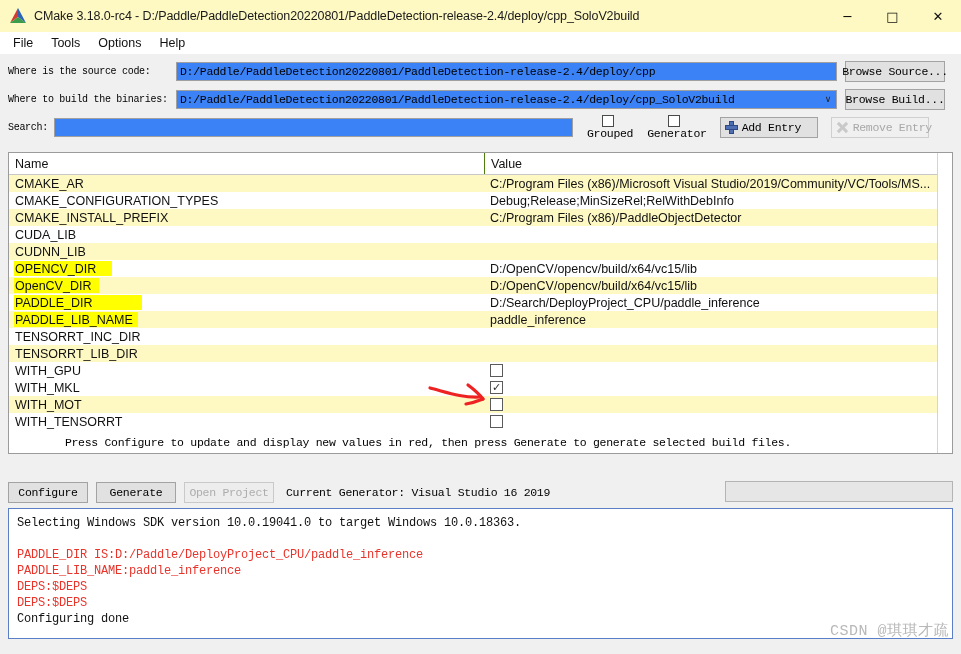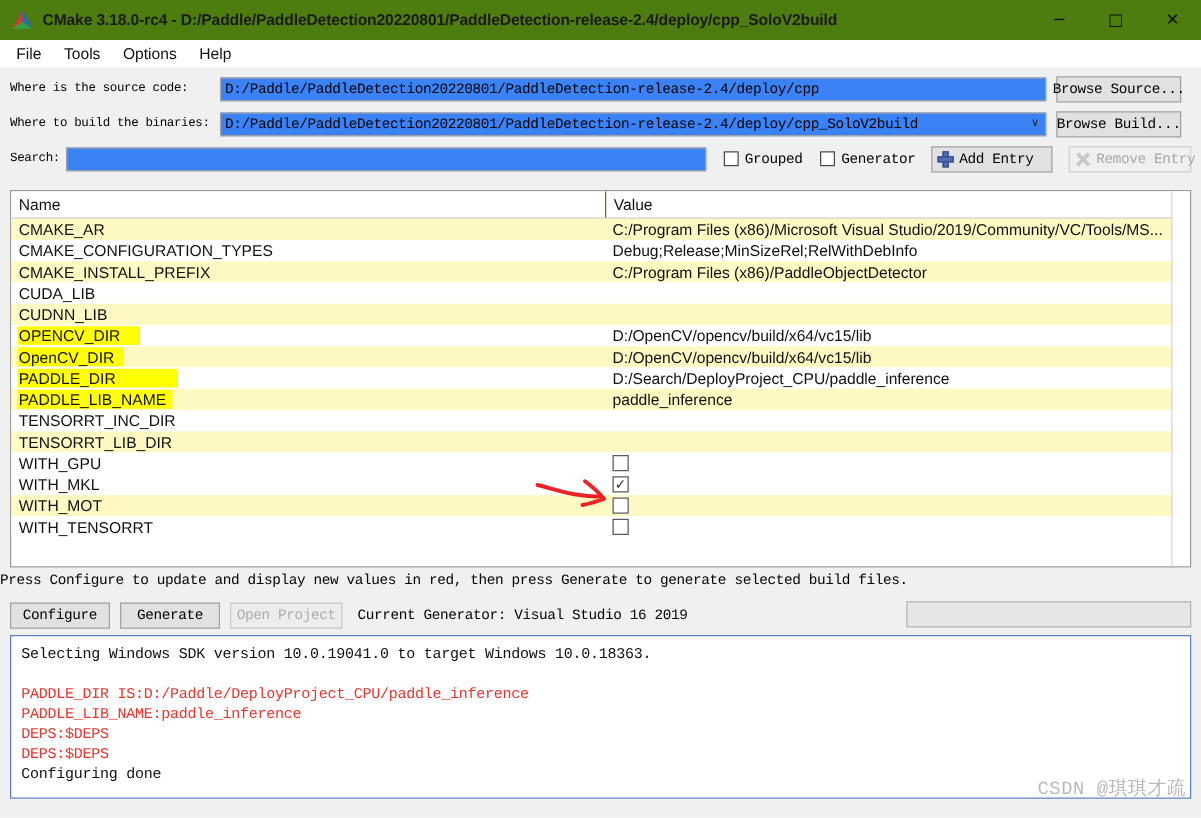--- a/index.html
+++ b/index.html
@@ -17,25 +17,24 @@
   .app {
     width: 961px; height: 654px;
     position: relative;
     background: #f0f0f0;
     box-sizing: border-box;
   }
 
   
   .titlebar {
     height: 32px;
-    background: #4d7c0f;
-    display: flex;
-    align-items: center;
-    position: relative;
-    font-weight: bold;
+    background: #fef9c3;
+    display: flex;
+    align-items: center;
+    position: relative;
   }
   .title-icon {
     width: 20px; height: 18px;
     margin-left: 8px; margin-right: 6px;
     position: relative;
     flex: none;
   }
   .title-text {
     font-size: 12.5px;
     color: #1a1a1a;
@@ -141,20 +140,21 @@
   }
   .browse-btn {
     width: 100px;
     margin-left: 8px;
   }
   .cbwrap {
     display: flex;
     align-items: center;
     margin-left: 14px;
     white-space: nowrap;
+    flex-direction: column;
   }
   .cbbox {
     width: 12px; height: 12px;
     border: 1px solid #4a4a4a;
     background: #ffffff;
     box-sizing: border-box;
     margin-right: 5px;
     flex: none;
     display: flex; align-items: center; justify-content: center;
   }
@@ -301,23 +301,23 @@
     position: absolute;
     left: 428px; top: 382px;
     width: 80px; height: 32px;
     pointer-events: none;
     z-index: 40;
   }
 
   
   .hintrow {
     position: absolute;
-    left: 0; top: 458px;
+    left: 0; top: 436px;
     width: 791px;
-    text-align: left;
+    text-align: right;
     font-family: "Liberation Mono", monospace;
     font-size: 11.5px;
     color: #000;
     letter-spacing: -0.3px;
   }
   .buttonbar {
     position: absolute;
     left: 8px; top: 481px;
     width: 945px; height: 22px;
     display: flex;

